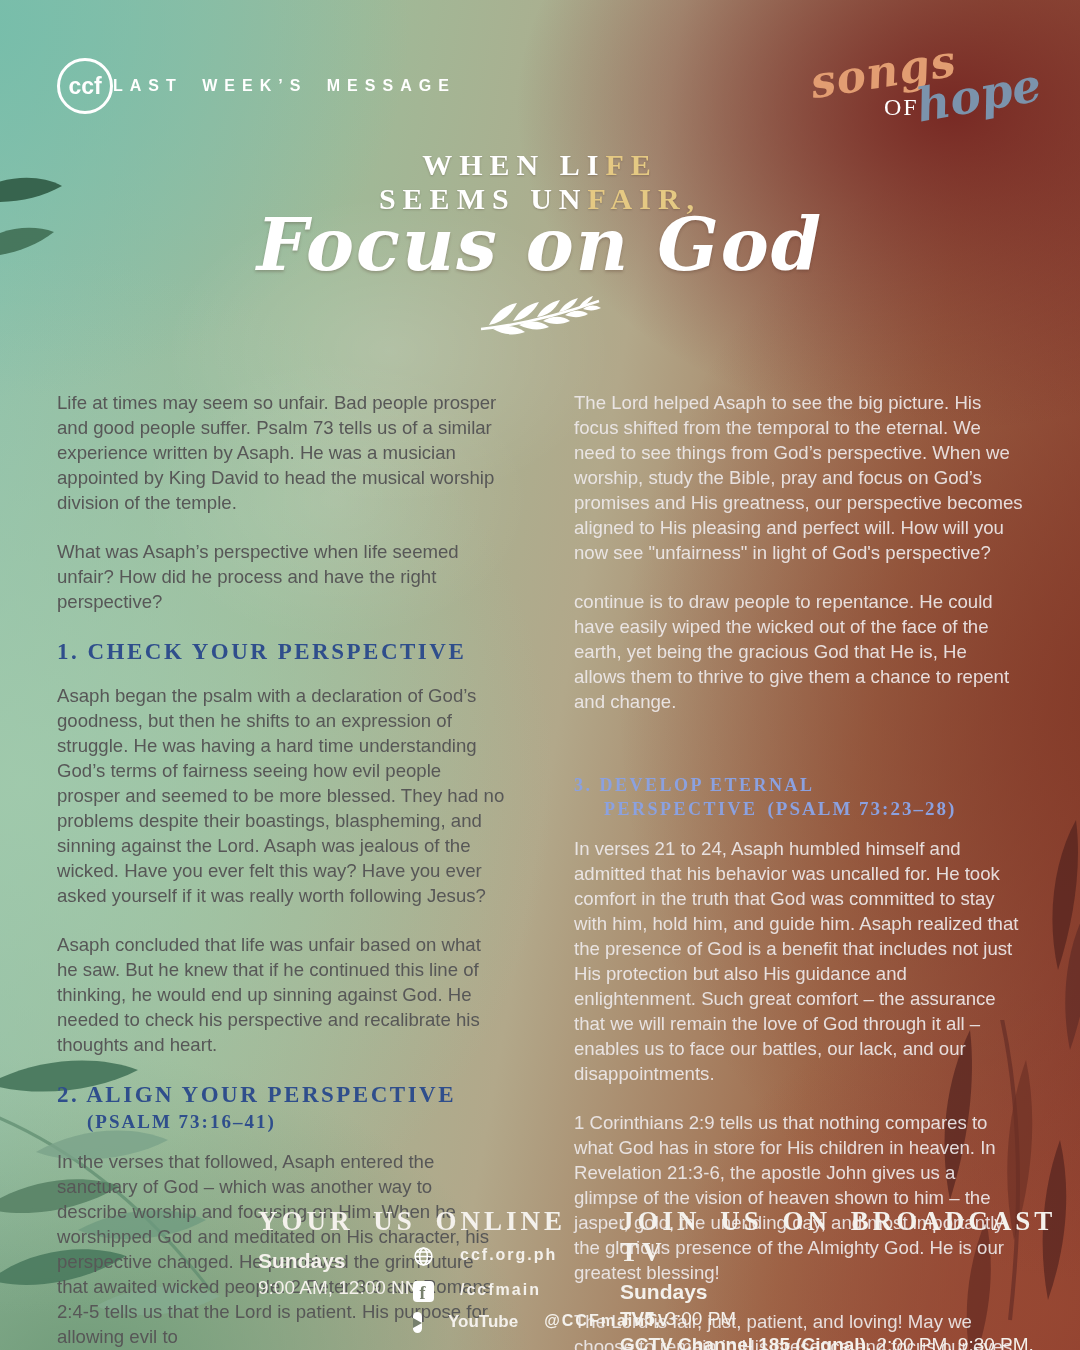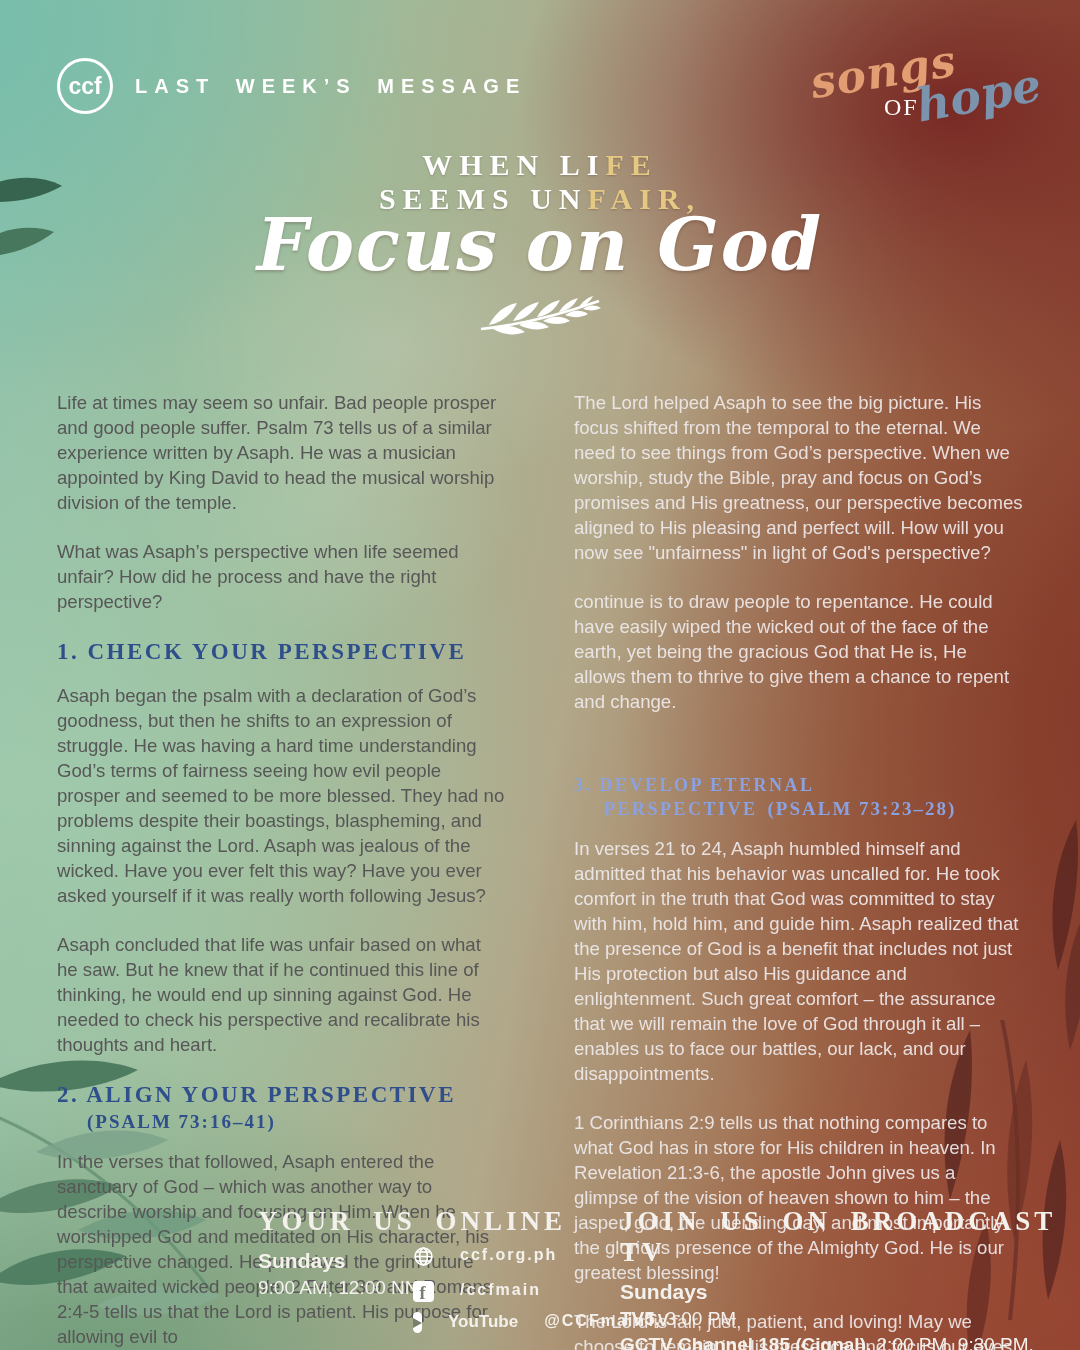--- a/index.html
+++ b/index.html
@@ -11,26 +11,26 @@
       radial-gradient(ellipse 280px 200px at 31% 37%, rgba(255,255,255,0.12), transparent 70%),
       radial-gradient(ellipse 700px 520px at 88% 8%, rgba(116,35,32,0.92), rgba(116,35,32,0) 62%),
       radial-gradient(ellipse 760px 900px at 103% 52%, rgba(130,56,38,0.85), rgba(130,56,38,0) 65%),
       radial-gradient(ellipse 620px 520px at 97% 97%, rgba(152,72,50,0.85), rgba(152,72,50,0) 62%),
       radial-gradient(ellipse 720px 620px at -2% 2%, rgba(118,189,170,0.95), rgba(118,189,170,0) 60%),
       radial-gradient(ellipse 820px 820px at 2% 58%, rgba(162,203,173,0.85), rgba(162,203,173,0) 65%),
       radial-gradient(ellipse 720px 520px at 8% 102%, rgba(108,152,118,0.9), rgba(108,152,118,0) 62%),
       linear-gradient(100deg, #8cc2ad 0%, #9fba98 28%, #b2a88a 52%, #a06b4c 76%, #8c3c30 100%);
   }
   
-  .topbar{position:absolute; top:58px; left:57px; display:flex; align-items:center; gap:22px;}
+  .topbar{position:absolute; top:58px; left:57px; display:flex; align-items:center; }
   .ccf-logo{width:50px; height:50px; border:3px solid #ffffff; border-radius:50%;
     display:flex; align-items:center; justify-content:center;
     color:#fff; font-weight:bold; font-size:23px; letter-spacing:0; line-height:1;
     font-family:"Liberation Sans", sans-serif;}
-  .kicker{color:#ffffff; font-size:20px; font-weight:bold; letter-spacing:7px; word-spacing:8px;}
+  .kicker{color:#ffffff; font-size:16px; font-weight:bold; letter-spacing:7px; word-spacing:8px;}
   .brand{position:absolute; top:42px; right:52px; width:250px; height:110px; pointer-events:none;}
   .brand .songs{position:absolute; top:4px; left:32px; font-family:"DejaVu Serif", serif;
     font-style:italic; font-weight:bold; font-size:44px; transform:rotate(-9deg); letter-spacing:1px;}
   .brand .of{position:absolute; top:52px; left:106px; color:#fff; font-family:"Liberation Serif", serif;
     font-size:24px; letter-spacing:2px;}
   .brand .hope{position:absolute; top:26px; left:138px; font-family:"DejaVu Serif", serif;
     font-style:italic; font-weight:bold; font-size:46px; transform:rotate(-10deg);}
   
   .title-block{position:absolute; top:148px; left:0; width:100%; text-align:center; color:#fff;}
   .t-line{font-family:"Liberation Serif", serif; font-weight:bold; font-size:30px;

